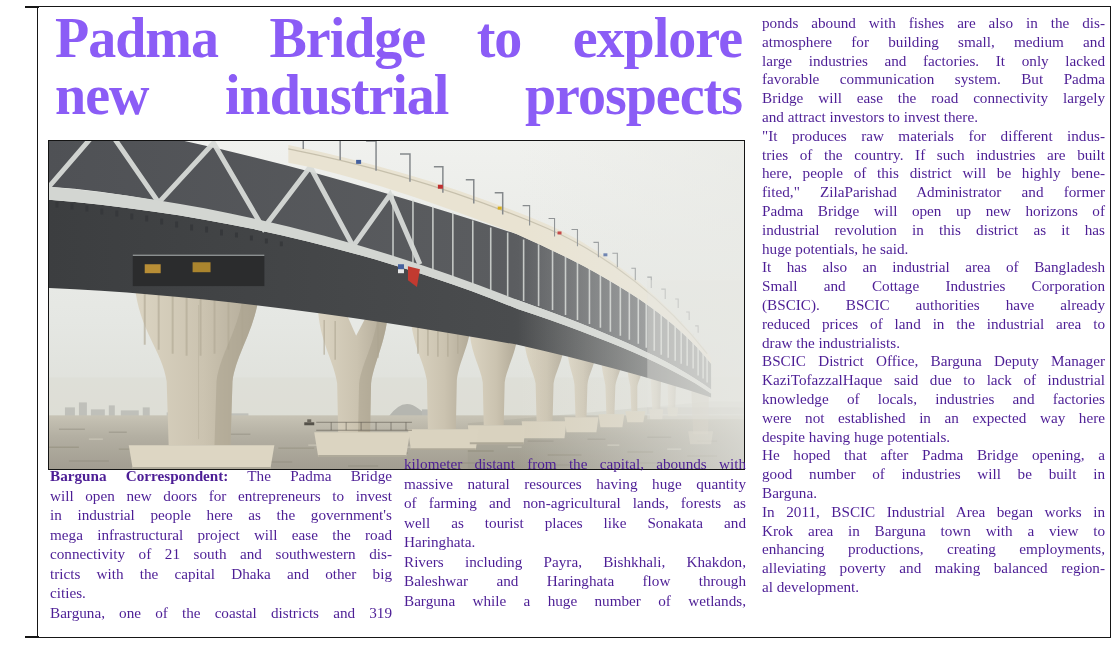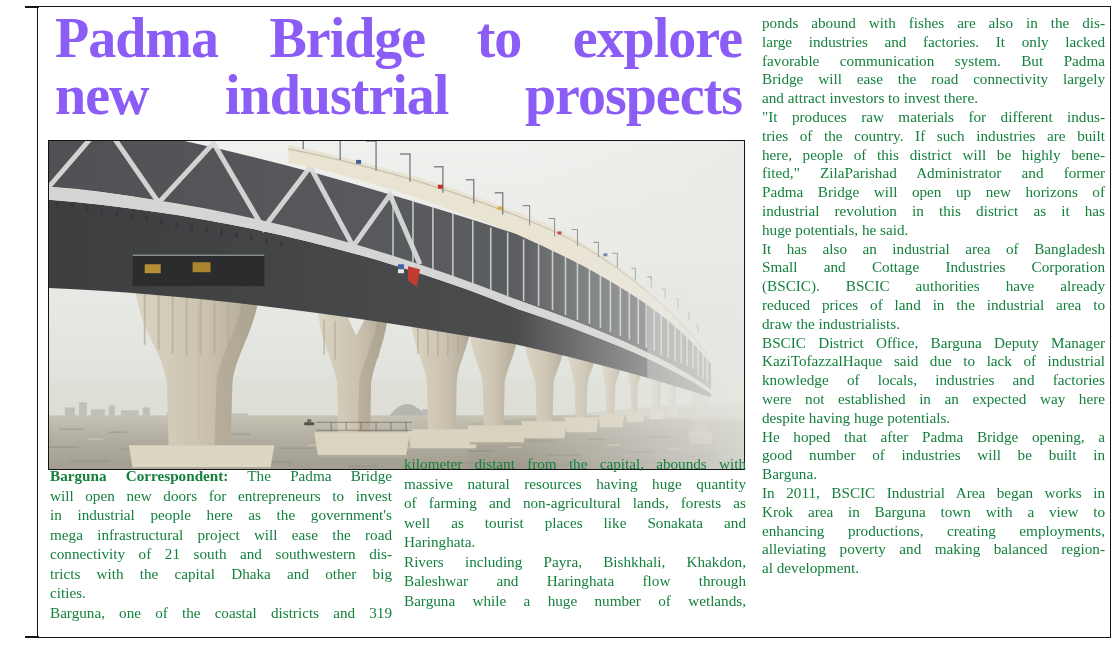--- a/index.html
+++ b/index.html
@@ -12,21 +12,21 @@
   .rule-ext.bottom{top:636.4px}
 
   .headline{position:absolute;left:55px;top:10px;width:687px;font-size:56px;line-height:57px;
             font-weight:bold;letter-spacing:-1px;color:#8b5cf6}
   .hl-line{text-align:justify;text-align-last:justify}
 
   .photo{position:absolute;left:48px;top:140px;width:697px;height:330px;
          border:1.6px solid #141414;background:#e9ebe7}
   .photo svg{display:block;width:100%;height:100%}
 
-  .col{position:absolute;width:342px;font-size:15.2px;line-height:19.5px;color:#15803d}
+  .col{position:absolute;width:342px;font-size:15.2px;line-height:19.5px;color:#4c1d95}
   #col1{left:50px;top:466px}
   #col2{left:404px;top:454px}
   #col3{left:762px;top:14px;width:343px;line-height:18.8px}
 
   .line{text-align:justify;text-align-last:justify}
   .line.p{text-align-last:left}
   .line b{font-weight:bold}
 </style>
 </head>
 <body>
@@ -201,20 +201,21 @@
     <div class="line">massive natural resources having huge quantity</div>
     <div class="line">of farming and non-agricultural lands, forests as</div>
     <div class="line">well as tourist places like Sonakata and</div>
     <div class="line p">Haringhata.</div>
     <div class="line">Rivers including Payra, Bishkhali, Khakdon,</div>
     <div class="line">Baleshwar and Haringhata flow through</div>
     <div class="line">Barguna while a huge number of wetlands,</div>
   </div>
 <div class="col" id="col3">
     <div class="line">ponds abound with fishes are also in the dis-</div>
+    <div class="line">atmosphere for building small, medium and</div>
     <div class="line">large industries and factories. It only lacked</div>
     <div class="line">favorable communication system. But Padma</div>
     <div class="line">Bridge will ease the road connectivity largely</div>
     <div class="line p">and attract investors to invest there.</div>
     <div class="line">"It produces raw materials for different indus-</div>
     <div class="line">tries of the country. If such industries are built</div>
     <div class="line">here, people of this district will be highly bene-</div>
     <div class="line">fited," ZilaParishad Administrator and former</div>
     <div class="line">Padma Bridge will open up new horizons of</div>
     <div class="line">industrial revolution in this district as it has</div>

